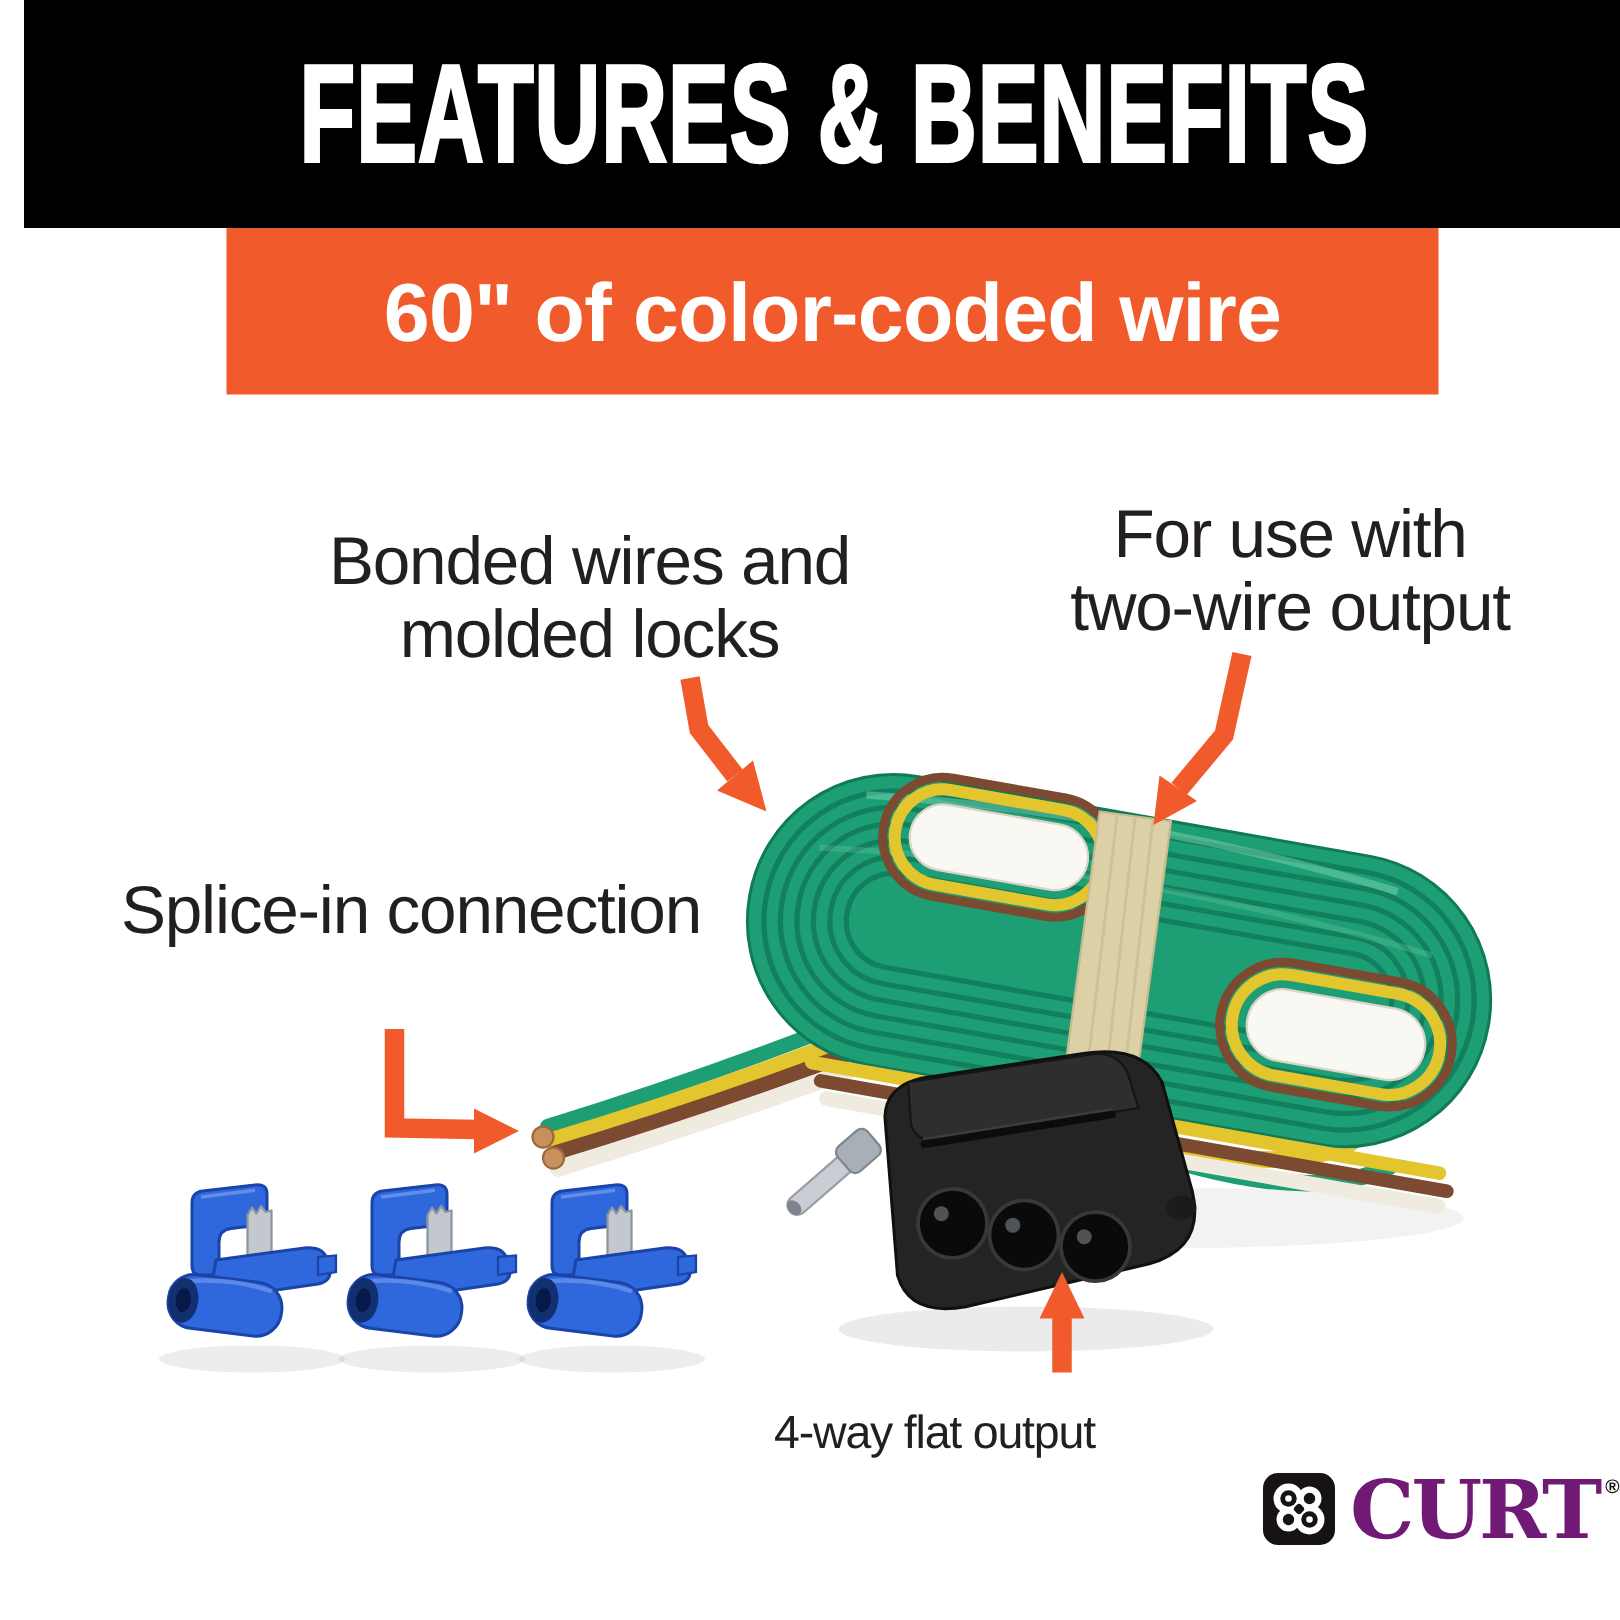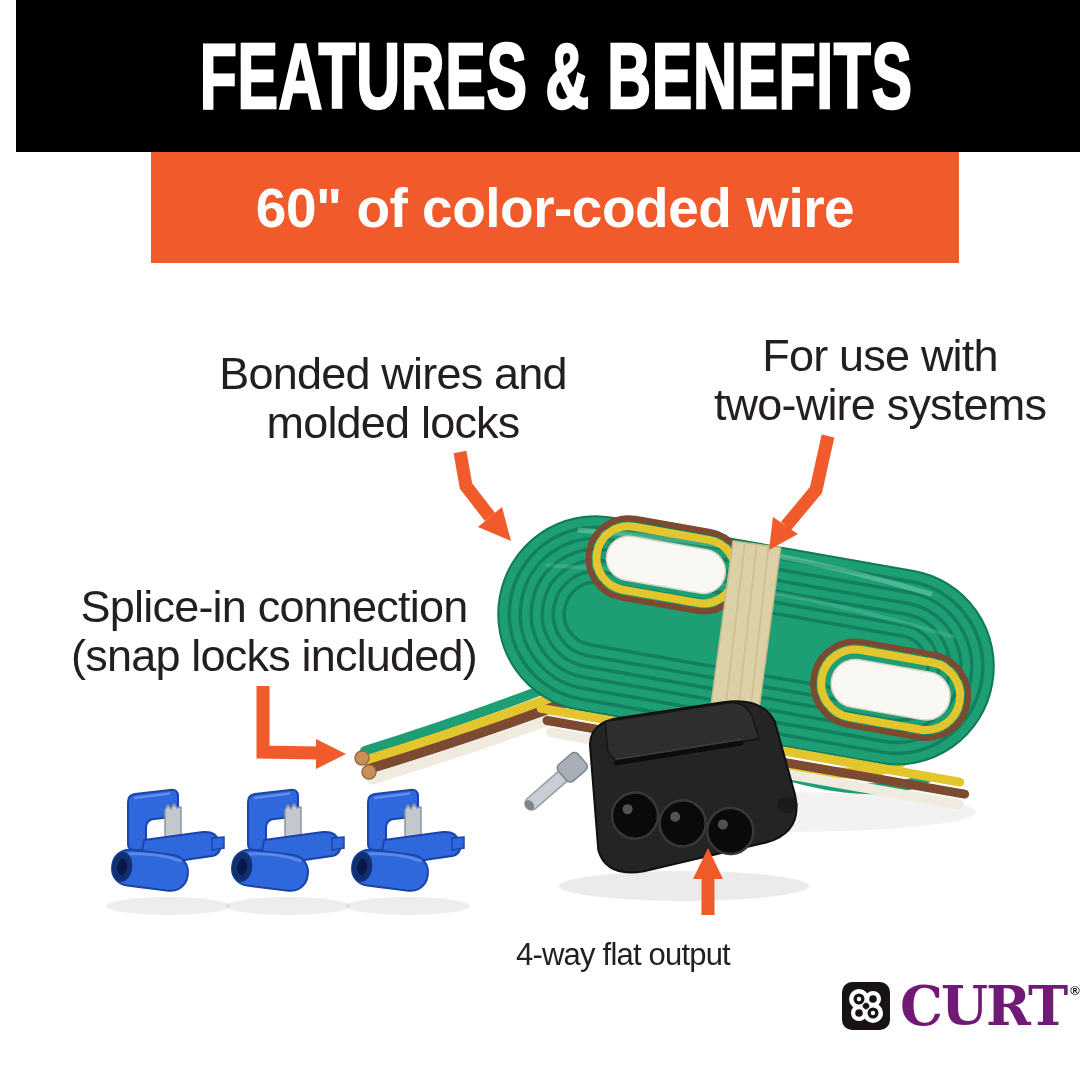--- a/index.html
+++ b/index.html
@@ -20,21 +20,21 @@
   .banner{
     position:absolute;left:135px;top:152px;width:808px;height:111px;background:#F15B2B;
     display:flex;align-items:center;justify-content:center;
   }
   .banner .banner-text{color:#ffffff;font-size:55px;font-weight:700;letter-spacing:-0.5px;white-space:nowrap;}
   .callout{
     position:absolute;transform:translateX(-50%);text-align:center;color:#231F20;
     font-weight:400;font-size:45px;line-height:1.09;letter-spacing:-0.8px;white-space:nowrap;
   }
   .co-bonded{left:377px;top:349px;}
-  .co-twowire{left:864px;top:331px;}
+  .co-twowire{left:844px;top:331px;}
   .co-splice{left:258px;top:582px;}
   .co-output{left:607px;top:938px;font-size:31px;}
   .logo{
     position:absolute;left:826px;top:982px;display:flex;align-items:flex-start;gap:10px;
   }
   .logo .brand-word{
     font-family:"DejaVu Serif","Liberation Serif",serif;font-weight:700;font-size:54px;
     line-height:48px;letter-spacing:-2px;color:#701a75;margin-top:0px;
   }
   .logo .reg{font-size:13px;font-weight:700;color:#171314;margin-top:1px;margin-left:-6px;}
@@ -184,25 +184,24 @@
   <div class="banner">
     <span class="banner-text">60" of color-coded wire</span>
   </div>
 
   <div class="callout co-bonded">
     <div>Bonded wires and</div>
     <div>molded locks</div>
   </div>
   <div class="callout co-twowire">
     <div>For use with</div>
-    <div>two-wire systems</div>
+    <div>two-wire output</div>
   </div>
   <div class="callout co-splice">
     <div>Splice-in connection</div>
-    <div>(snap locks included)</div>
   </div>
   <div class="callout co-output">
     <div>4-way flat output</div>
   </div>
 
   <div class="logo">
     <svg width="48" height="48" viewBox="0 0 48 48">
       <rect x="0" y="0" width="48" height="48" rx="10" fill="#171314"></rect>
       <g fill="#ffffff">
         <circle cx="17" cy="17" r="10"></circle>

